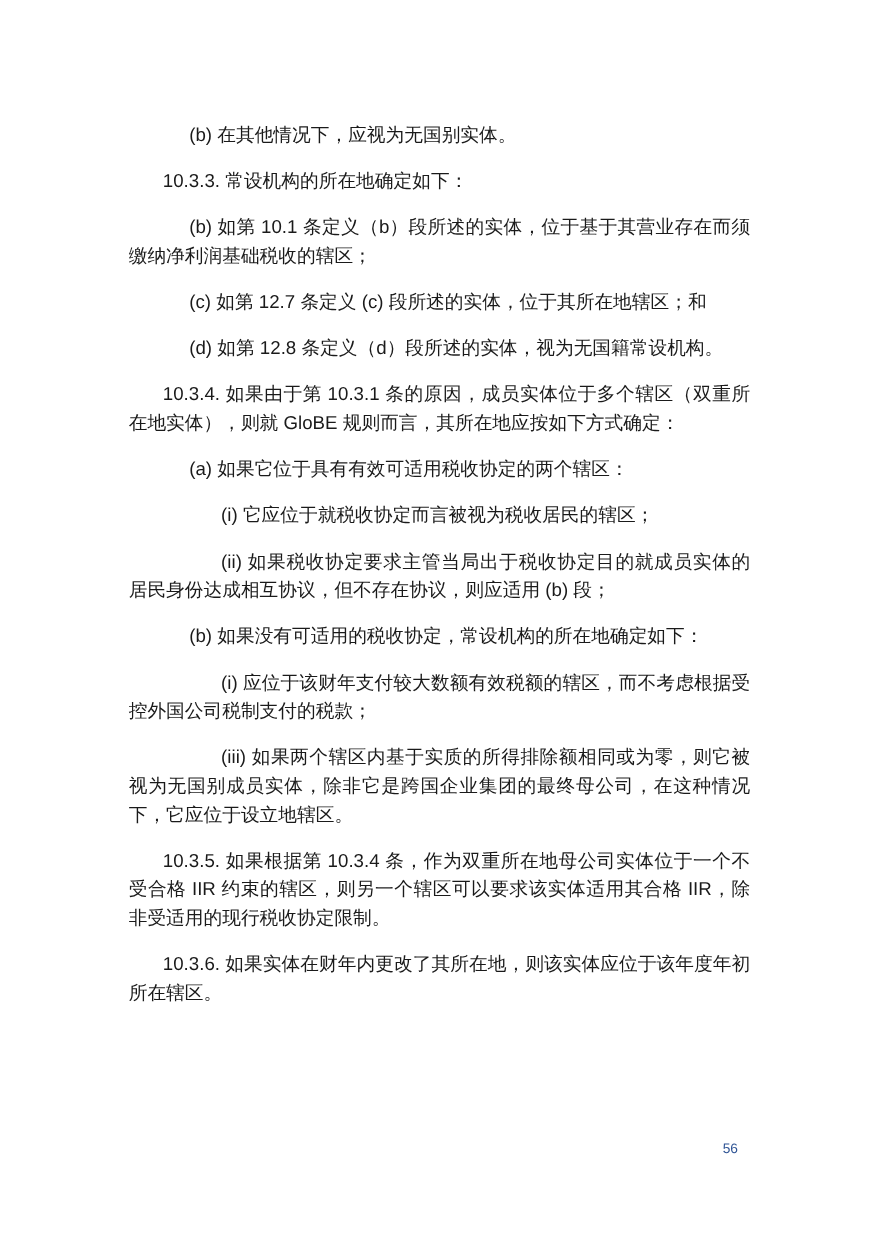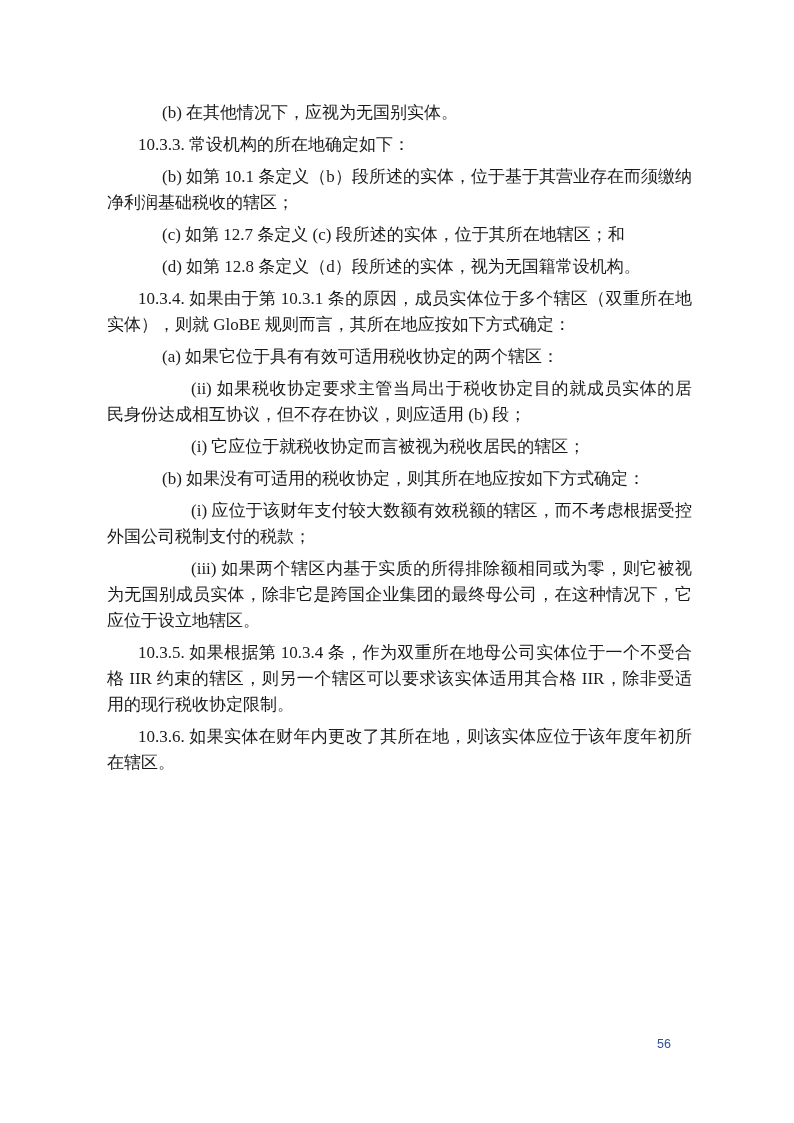--- a/index.html
+++ b/index.html
@@ -25,27 +25,26 @@
   .content {
     position: absolute;
     left: 101px;
     top: 94px;
     width: 597px;
     font-size: 17px;
     line-height: 26px;
     color: #1a1a1a;
   }
   .para {
-    margin: 6px;
+    margin: 16px;
     padding: 0;
     text-align: justify;
     text-align-last: left;
     text-justify: inter-ideograph;
     word-break: break-all;
-    font-family: Liberation Serif, serif;
   }
   .indent-1 { text-indent: 31px; }
   .indent-2 { text-indent: 55px; }
   .indent-3 { text-indent: 84px; }
   .page-number {
     position: absolute;
     left: 657px;
     top: 1037px;
     font-size: 12.5px;
     line-height: 15px;
@@ -57,22 +56,22 @@
 
 <div class="page">
   <div class="content" id="content" style="color: rgb(26, 26, 26);">
       <p class="para indent-2">(b) 在其他情况下，应视为无国别实体。</p>
       <p class="para indent-1">10.3.3. 常设机构的所在地确定如下：</p>
       <p class="para indent-2">(b) 如第 10.1 条定义（b）段所述的实体，位于基于其营业存在而须缴纳净利润基础税收的辖区；</p>
       <p class="para indent-2">(c) 如第 12.7 条定义 (c) 段所述的实体，位于其所在地辖区；和</p>
       <p class="para indent-2">(d) 如第 12.8 条定义（d）段所述的实体，视为无国籍常设机构。</p>
       <p class="para indent-1">10.3.4. 如果由于第 10.3.1 条的原因，成员实体位于多个辖区（双重所在地实体），则就 GloBE 规则而言，其所在地应按如下方式确定：</p>
       <p class="para indent-2">(a) 如果它位于具有有效可适用税收协定的两个辖区：</p>
+      <p class="para indent-3">(i) 它应位于就税收协定而言被视为税收居民的辖区；</p>
       <p class="para indent-3">(ii) 如果税收协定要求主管当局出于税收协定目的就成员实体的居民身份达成相互协议，但不存在协议，则应适用 (b) 段；</p>
-      <p class="para indent-3">(i) 它应位于就税收协定而言被视为税收居民的辖区；</p>
-      <p class="para indent-2">(b) 如果没有可适用的税收协定，则其所在地应按如下方式确定：</p>
+      <p class="para indent-2">(b) 如果没有可适用的税收协定，常设机构的所在地确定如下：</p>
       <p class="para indent-3">(i) 应位于该财年支付较大数额有效税额的辖区，而不考虑根据受控外国公司税制支付的税款；</p>
       <p class="para indent-3">(iii) 如果两个辖区内基于实质的所得排除额相同或为零，则它被视为无国别成员实体，除非它是跨国企业集团的最终母公司，在这种情况下，它应位于设立地辖区。</p>
       <p class="para indent-1">10.3.5. 如果根据第 10.3.4 条，作为双重所在地母公司实体位于一个不受合格 IIR 约束的辖区，则另一个辖区可以要求该实体适用其合格 IIR，除非受适用的现行税收协定限制。</p>
       <p class="para indent-1">10.3.6. 如果实体在财年内更改了其所在地，则该实体应位于该年度年初所在辖区。</p>
     </div>
   <div class="page-number" style="color: rgb(46, 83, 148);">56</div>
 </div>
 
 </body></html>

